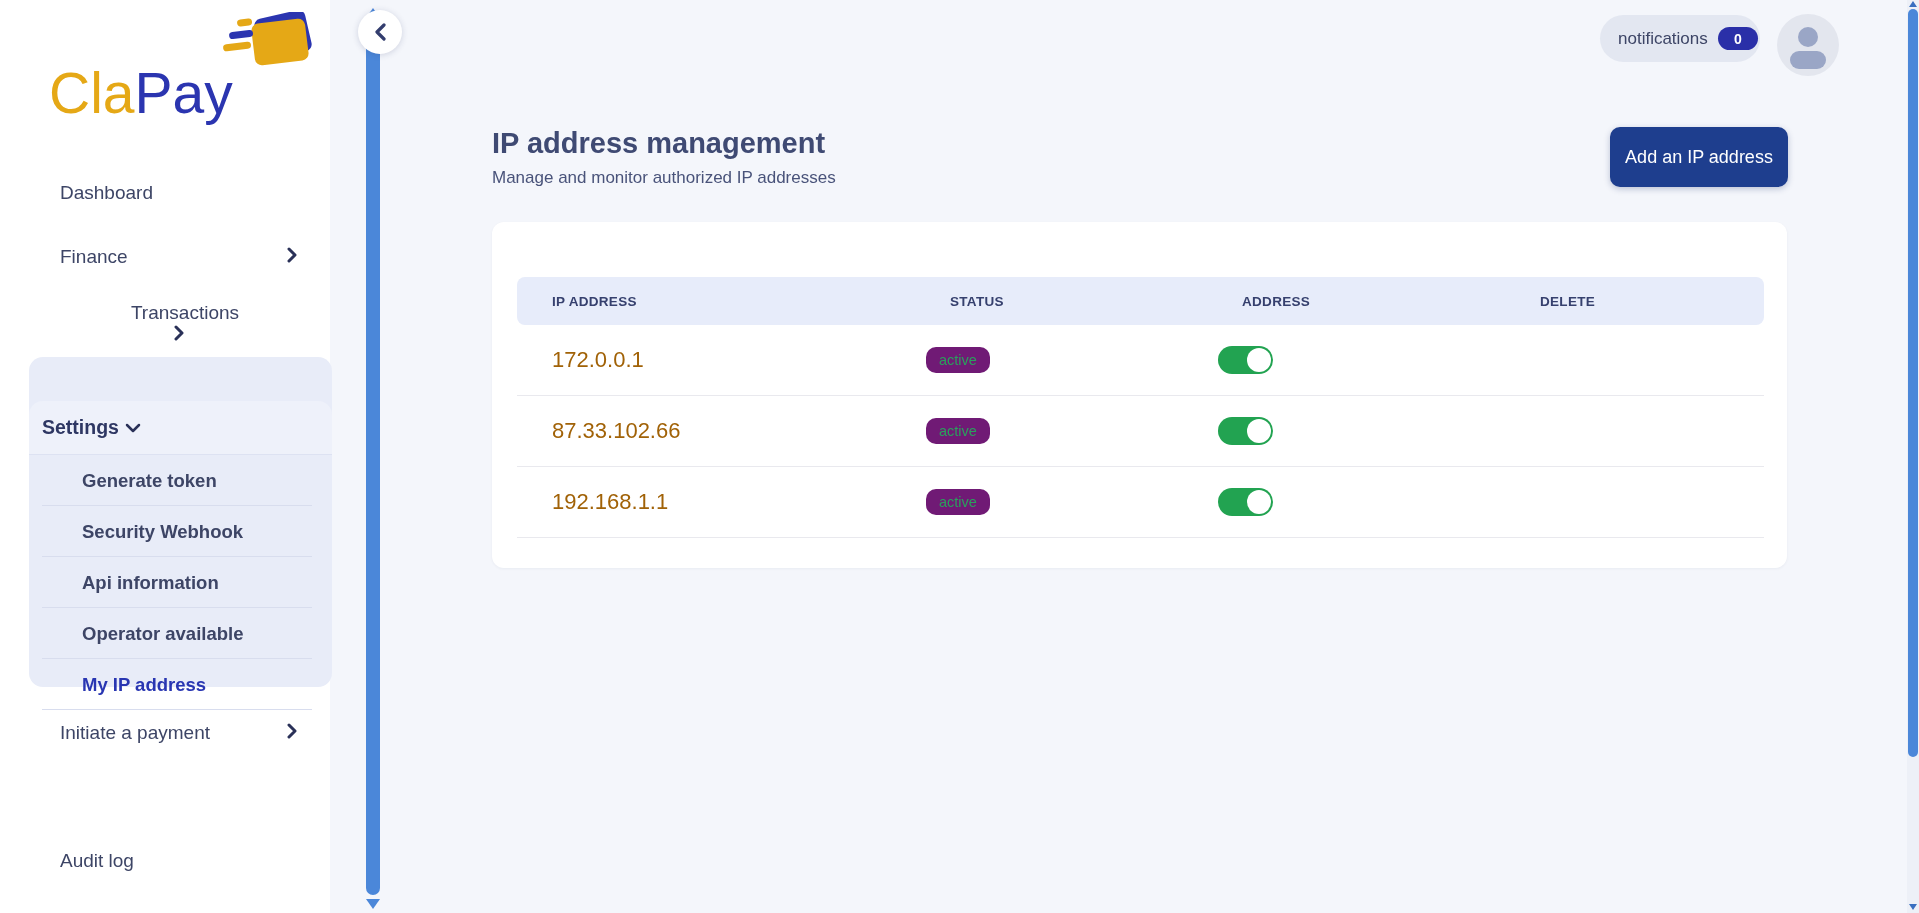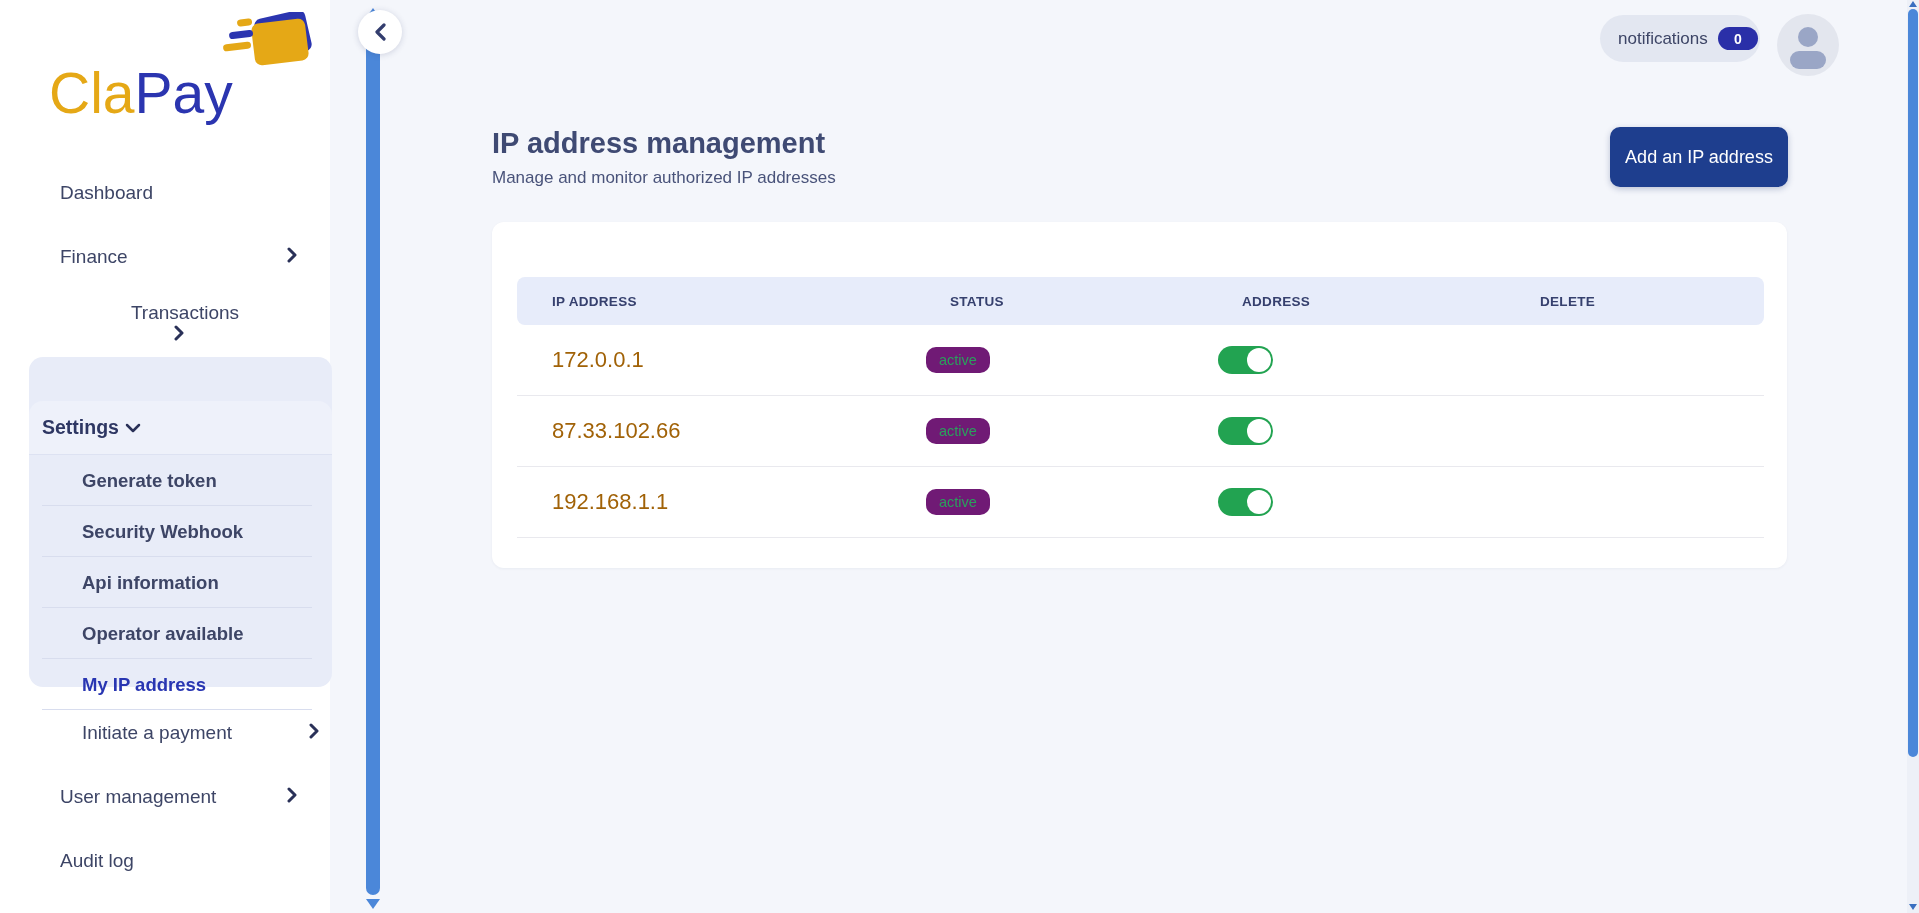--- a/index.html
+++ b/index.html
@@ -17,21 +17,21 @@
   .logo-text .gold { color:#e5a816; }
   .logo-text .blue { color:#2b35b0; }
   .logo-icon { position:absolute; left:168px; top:0; }
 
   .nav-item { position:absolute; left:60px; width:250px; height:34px; display:flex; align-items:center;
               justify-content:space-between; font-size:19px; color:#3d4566; cursor:pointer; }
   .nav-item .chev { margin-right:12px; }
   .ni-dashboard { top:176px; }
   .ni-finance { top:240px; }
   .ni-transactions { top:302px;flex-direction:column; }
-  .ni-initiate { top:716px;margin-left:22px; }
+  .ni-initiate { top:716px; }
   .ni-user { top:780px; }
   .ni-audit { top:844px; }
 
   .settings-box { position:absolute; left:29px; top:357px; width:303px; height:330px;
                   background:#e8ecf8; border-radius:14px; }
   .settings-head { height:54px; display:flex; align-items:center; padding-left:13px;
                    background:#eef1fa; border-radius:14px 14px 0 0; border-bottom:1px solid #dde2f2;
                    font-size:19.5px; font-weight:bold; color:#2e3763; cursor:pointer;margin-top:44px; }
   .settings-head svg { margin-left:6px; }
   .sub-item { margin:0 20px 0 13px; padding-left:40px; height:51px; line-height:51px;
@@ -155,28 +155,20 @@
 
   <div class="nav-item ni-initiate">
     <span>Initiate a payment</span>
     <span class="chev">
       <svg width="12" height="16" viewBox="0 0 12 16">
           <polyline points="3,2 9,8 3,14" fill="none" stroke="#2a3158" stroke-width="3" stroke-linecap="round" stroke-linejoin="round"></polyline>
         </svg>
     </span>
   </div>
 
-  <div class="nav-item ni-user">
-    <span>User management</span>
-    <span class="chev">
-      <svg width="12" height="16" viewBox="0 0 12 16">
-          <polyline points="3,2 9,8 3,14" fill="none" stroke="#2a3158" stroke-width="3" stroke-linecap="round" stroke-linejoin="round"></polyline>
-        </svg>
-    </span>
-  </div>
 
   <div class="nav-item ni-audit">
     <span>Audit log</span>
   </div>
 </div>
 
 <div class="lsb-up"></div>
 <div class="lsb-thumb"></div>
 <div class="lsb-down"></div>
 

